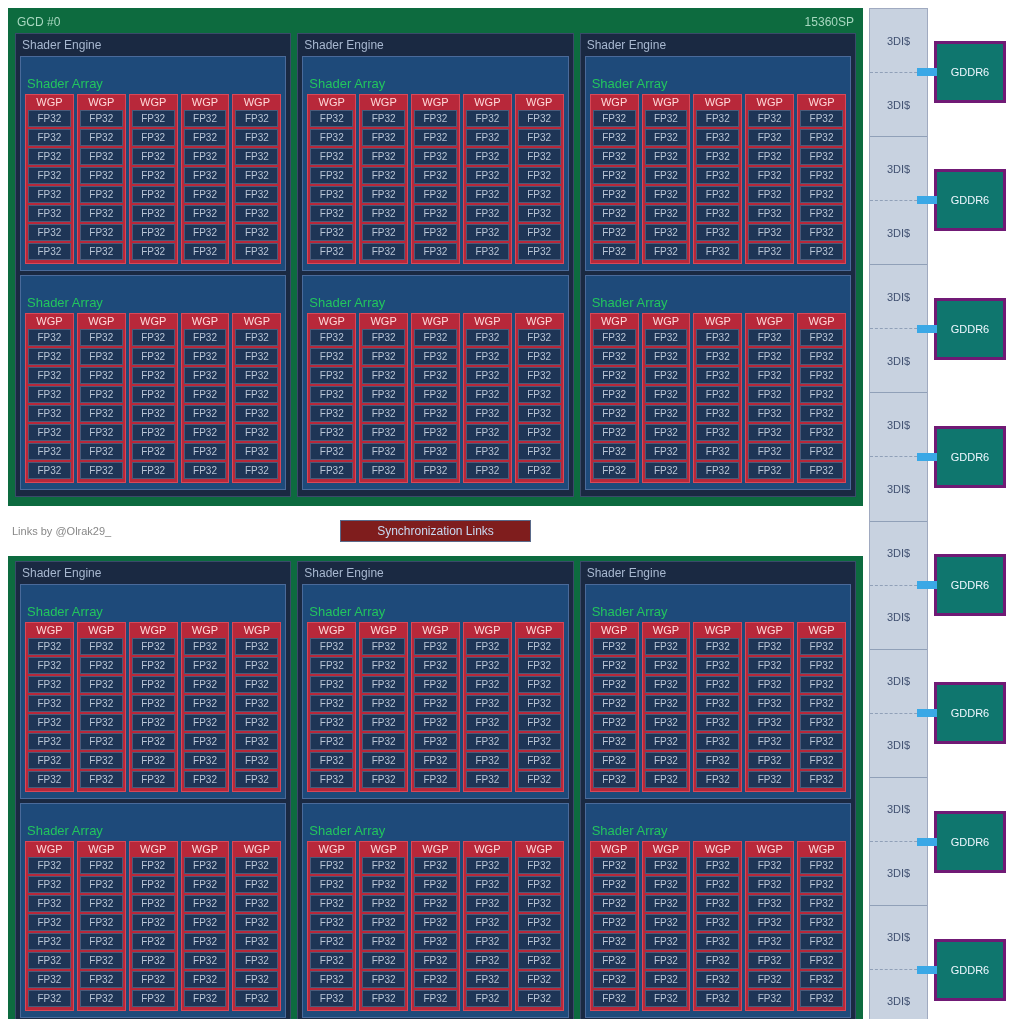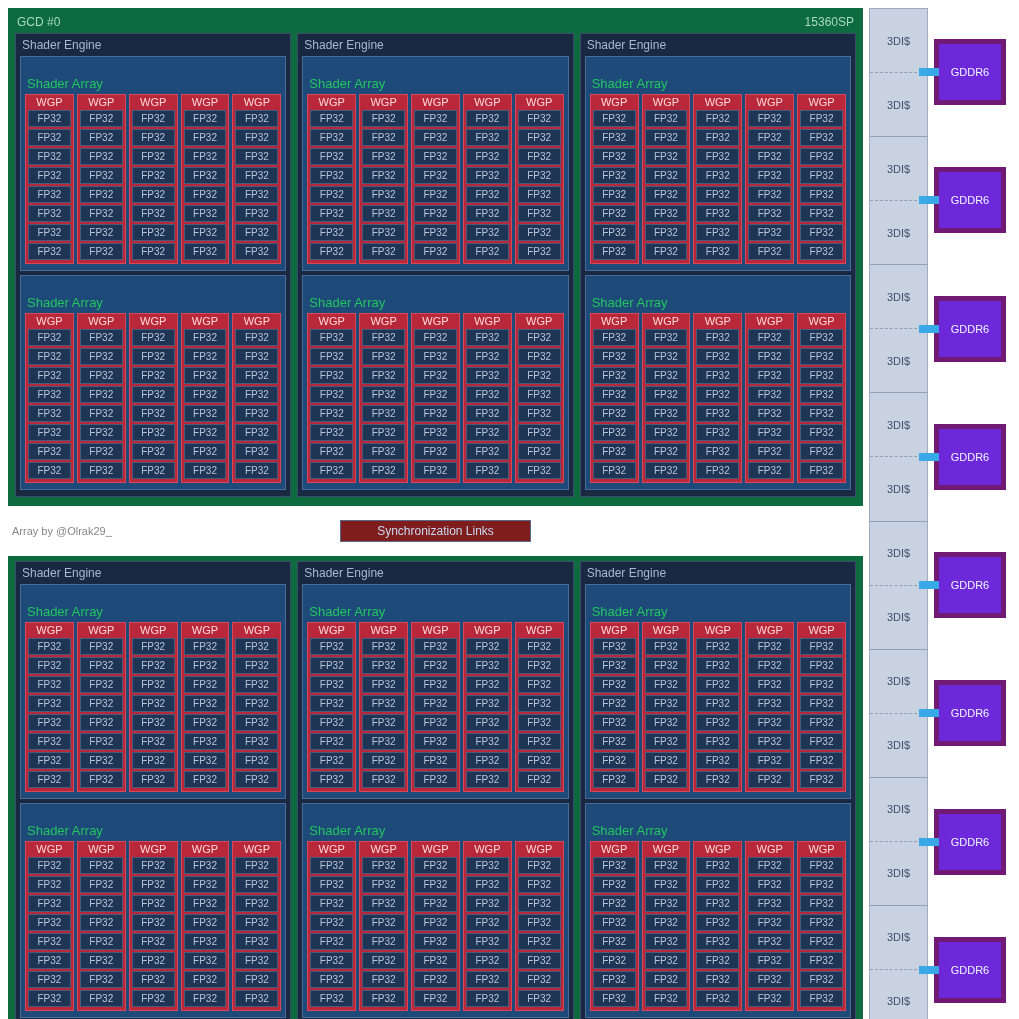--- a/index.html
+++ b/index.html
@@ -136,22 +136,22 @@
     display: flex;
     flex-direction: column;
   }
   .mem-block {
     flex: 1;
     display: flex;
     align-items: center;
     justify-content: center;
   }
   .gddr {
-    background: #6d28d9;
-    border: 5px solid #701a75;
+    background: #0f766e;
+    border: 3px solid #701a75;
     color: #f0f8ff;
     font-size: 11px;
     text-align: center;
     padding: 22px 4px;
     width: 100%;
     position:relative;
   }
   .gddr::before{
     content:"";
     position:absolute;
@@ -537,21 +537,21 @@
                   <div class="fp32">FP32</div>
                   <div class="fp32">FP32</div>
                   <div class="fp32">FP32</div>
                 </div>
               </div>
             </div>
           </div>
         </div>
       </div>
       <div class="sync-row">
-        <span class="credit">Array by @Olrak29_</span>
+        <span class="credit">Links by @Olrak29_</span>
         <span class="sync-label">Synchronization Links</span>
       </div>
       <div class="gcd">
         <div class="se-row">
           <div class="shader-engine">
             <div class="se-label">Shader Engine</div>
             <div class="shader-array">
               <div class="sa-label">Shader Array</div>
               <div class="wgp-row">
                 <div class="wgp">

